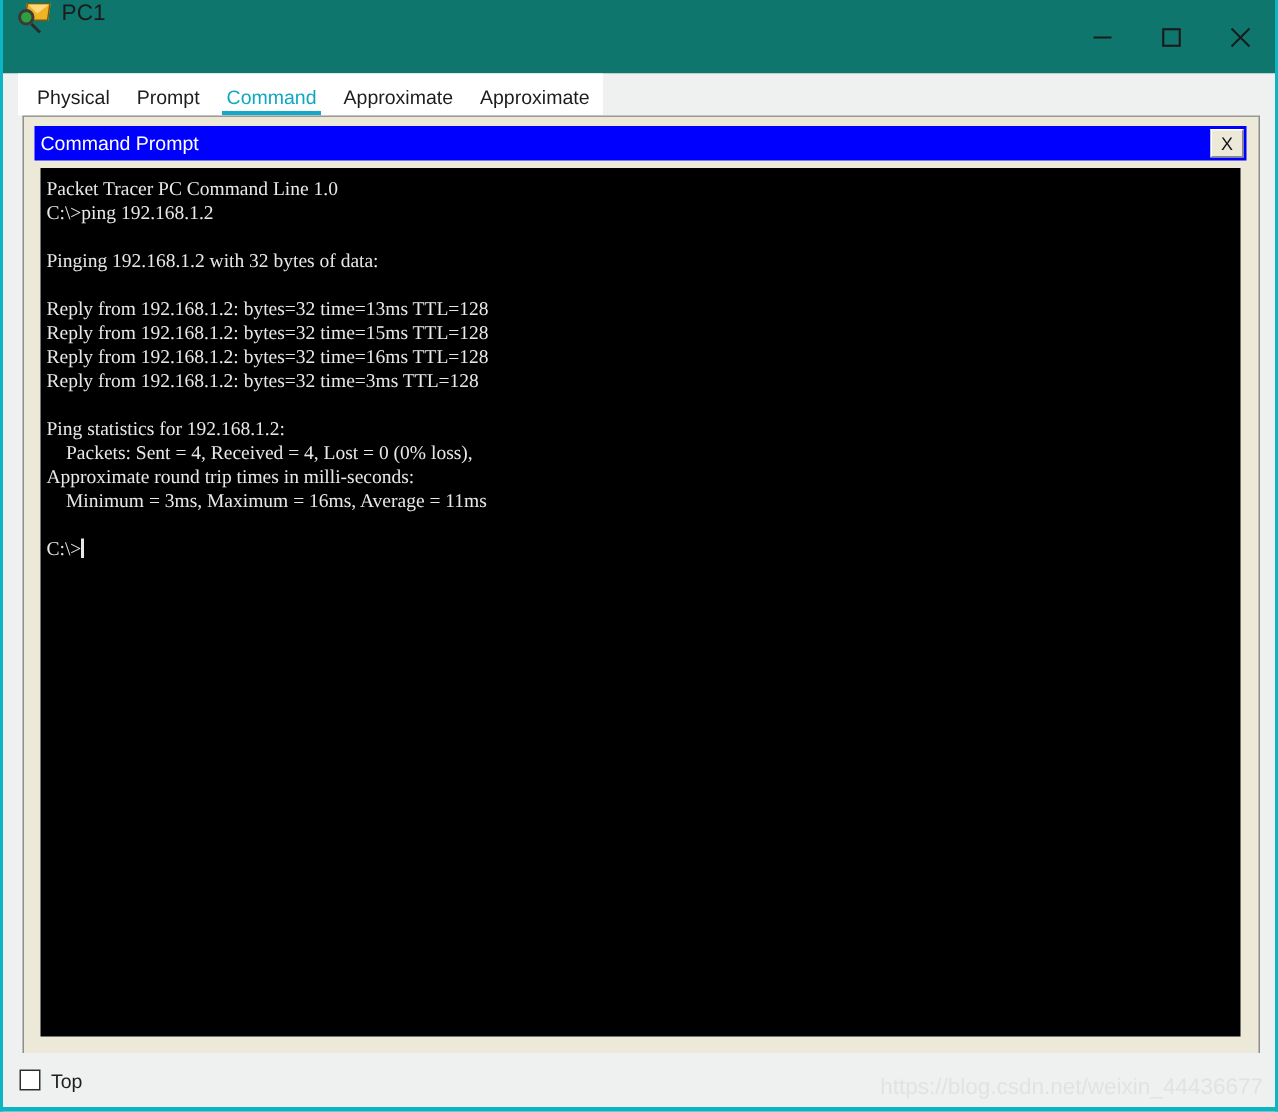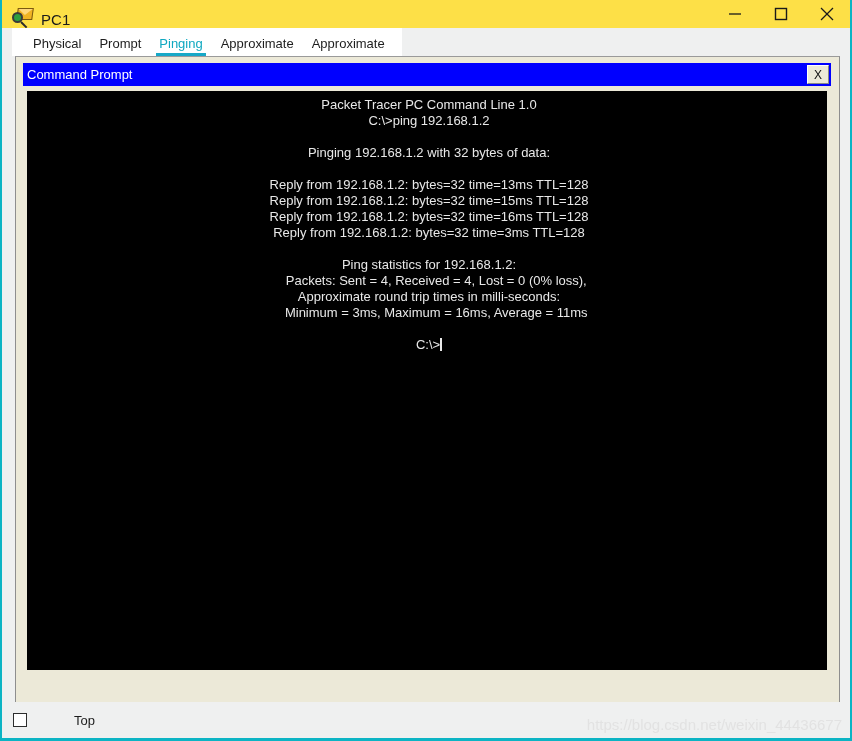--- a/index.html
+++ b/index.html
@@ -23,24 +23,24 @@
     border-left: 2px solid #0cb4c4;
     border-right: 2px solid #0cb4c4;
     border-bottom: 3px solid #0cb4c4;
     background: #eff0f0;
     display: flex;
     flex-direction: column;
   }
 
   
   #title-bar {
-    height: 28px;
-    background: #fde047;
-    display: flex;
-    align-items: flex-end;
+    height: 49px;
+    background: #0f766e;
+    display: flex;
+    align-items: flex-start;
     flex: 0 0 auto;
     position: relative;
   }
   #app-icon {
     width: 22px;
     height: 22px;
     margin-left: 9px;
     position: relative;
     flex: 0 0 auto;
   }
@@ -207,27 +207,26 @@
     width: 800px;
     height: 579px;
     background: #000000;
     overflow: hidden;
     padding: 6px 0 0 0;
     box-sizing: border-box;
   }
   #terminal-text {
     margin: 0;
     padding: 0 0 0 4px;
-    font-family: Liberation Sans, sans-serif;
+    font-family: Liberation Serif, serif;
     font-size: 13px;
     line-height: 16px;
     color: #e8e8e8;
     white-space: pre;
     letter-spacing: 0px;
-    text-align: center;
   }
   #cursor {
     display: inline-block;
     width: 2px;
     height: 13px;
     background: #e8e8e8;
     vertical-align: -2px;
   }
 
   
@@ -237,21 +236,20 @@
     position: relative;
     flex: 0 0 auto;
     display: flex;
     align-items: center;
   }
   #top-checkbox-row {
     display: flex;
     align-items: center;
     margin-left: 11px;
     cursor: default;
-    gap: 40px;
   }
   #top-checkbox {
     width: 14px;
     height: 14px;
     border: 1px solid #2d2d2d;
     background: #ffffff;
     box-sizing: border-box;
   }
   #top-label {
     font-size: 13px;
@@ -306,21 +304,21 @@
   <div id="tab-strip-wrap">
     <div id="tab-strip">
       <div id="tab-spacer-left"></div>
       <div class="tab">
         <span class="tab-label">Physical</span>
       </div>
       <div class="tab">
         <span class="tab-label">Prompt</span>
       </div>
       <div class="tab active">
-        <span class="tab-label">Pinging</span>
+        <span class="tab-label">Command</span>
       </div>
       <div class="tab">
         <span class="tab-label">Approximate</span>
       </div>
       <div class="tab">
         <span class="tab-label">Approximate</span>
       </div>
     </div>
   </div>
 

